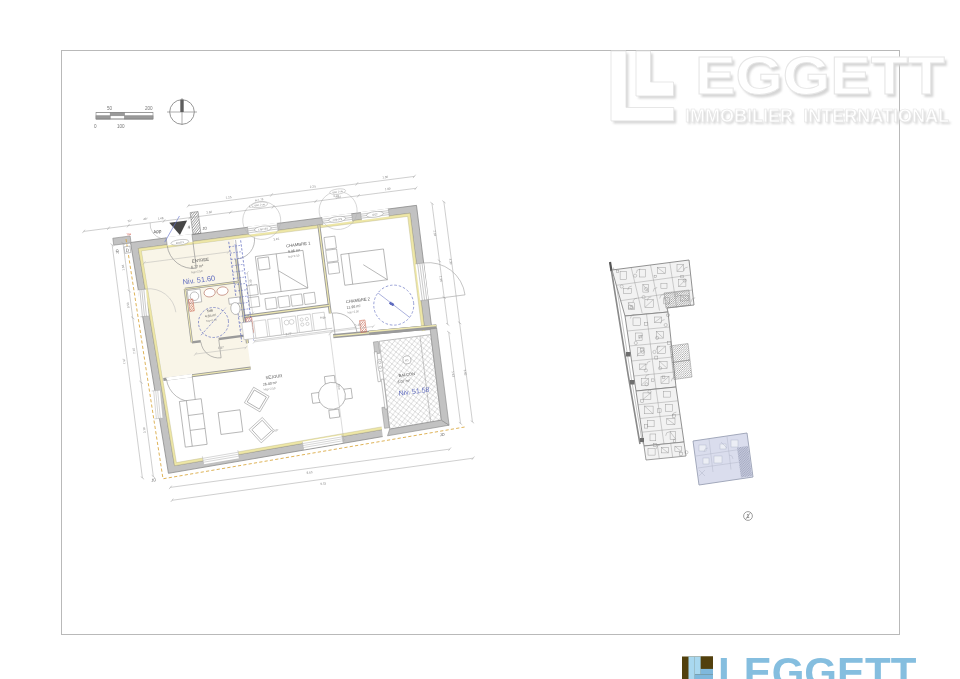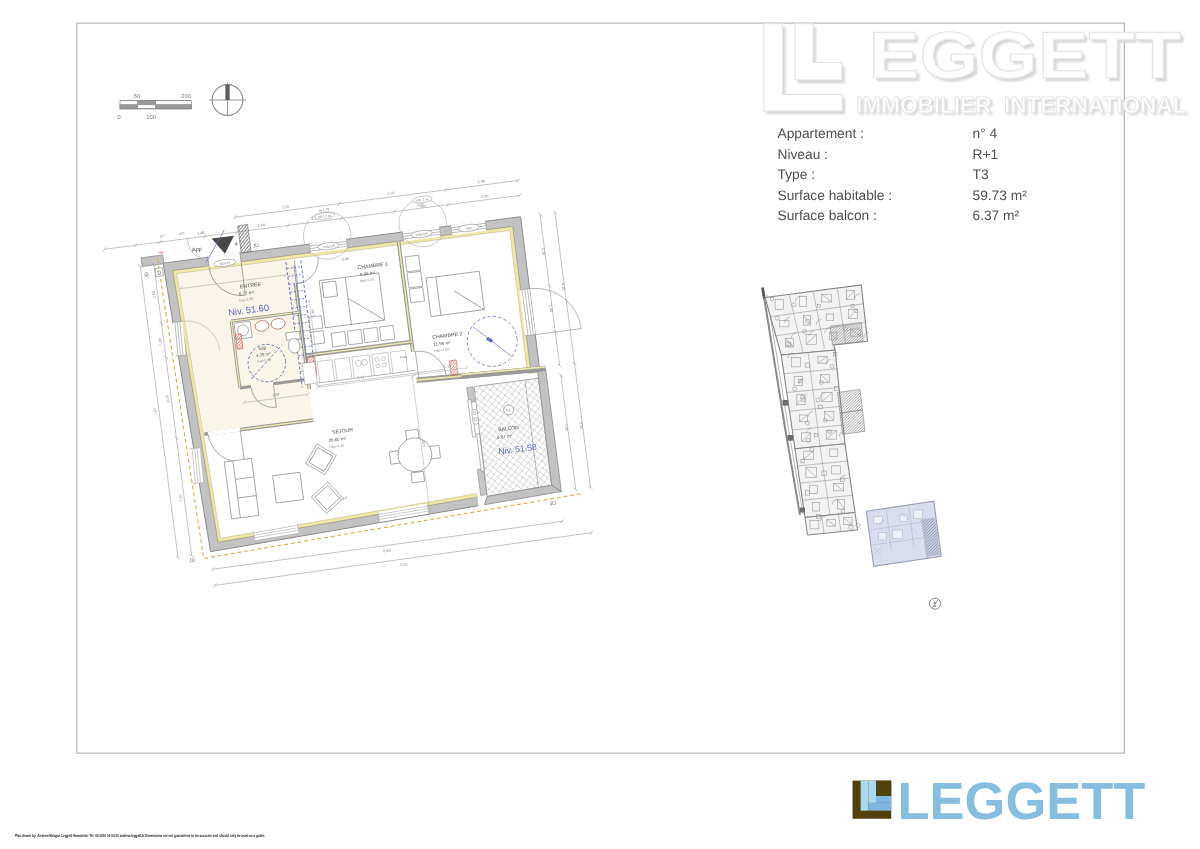--- a/index.html
+++ b/index.html
@@ -1,18 +1,18 @@
 <!DOCTYPE html>
 <html><head>
 <meta charset="utf-8">
 <style>
   html,body{margin:0;padding:0;}
   body{width:960px;height:679px;background:#ffffff;position:relative;overflow:hidden;
        font-family:"Liberation Sans",sans-serif;}
-  .abs{position:absolute;}
+  .abs{position:absolute;margin-top:32px;}
 </style>
 </head>
 <body>
 
 <div class="abs" style="left:61px;top:18px;width:837px;height:583px;border:1px solid #b9b9b9;"></div>
 
 <div class="abs" style="left:608px;top:14px;width:352px;height:84px;">
 <svg width="352" height="84" viewBox="0 0 352 84" font-family="Liberation Sans, sans-serif">
   <defs>
     <filter id="soft" x="-20%" y="-20%" width="140%" height="140%">
@@ -32,23 +32,21 @@
   <path d="M28,5 h14.5 v31 h23 v14 h-37.5 z" fill="#ffffff" stroke="#e4e4e4" stroke-width="0.9"></path>
 
   <text x="87" y="48" font-size="53" font-weight="bold" fill="#ffffff" stroke="#e6e6e6" stroke-width="0.9" textLength="250" lengthAdjust="spacingAndGlyphs">EGGETT</text>
 
   <text x="77" y="76" font-size="18.6" font-weight="bold" fill="#ffffff" stroke="#e6e6e6" stroke-width="0.7" textLength="264" lengthAdjust="spacingAndGlyphs">IMMOBILIER&nbsp;&nbsp;INTERNATIONAL</text>
 </svg>
 </div>
 
 <div class="abs" style="left:622px;top:99px;width:270px;height:85px;font-size:11px;color:#4f4f4f;line-height:16.6px;">
 
-  <div class="abs" style="left:0;top:0;">Appartement :<br>Niveau :<br>Type :<br>Surface habitable :<br>Surface balcon :</div>
-
-  <div class="abs" style="left:156px;top:0;">n° 4<br>R+1<br>T3<br>59.73 m²<br>6.37 m²</div>
+
 </div>
 
 <div class="abs" style="left:90px;top:70px;">
 <svg width="80" height="28" viewBox="0 0 80 28">
   <g font-size="4.6" fill="#777" style="font-family:'Liberation Sans',sans-serif">
     <text x="17" y="8">50</text>
         <text x="55" y="8">200</text>
     <text x="4" y="25.5">0</text>
         <text x="27" y="25.5">100</text>
   </g>

